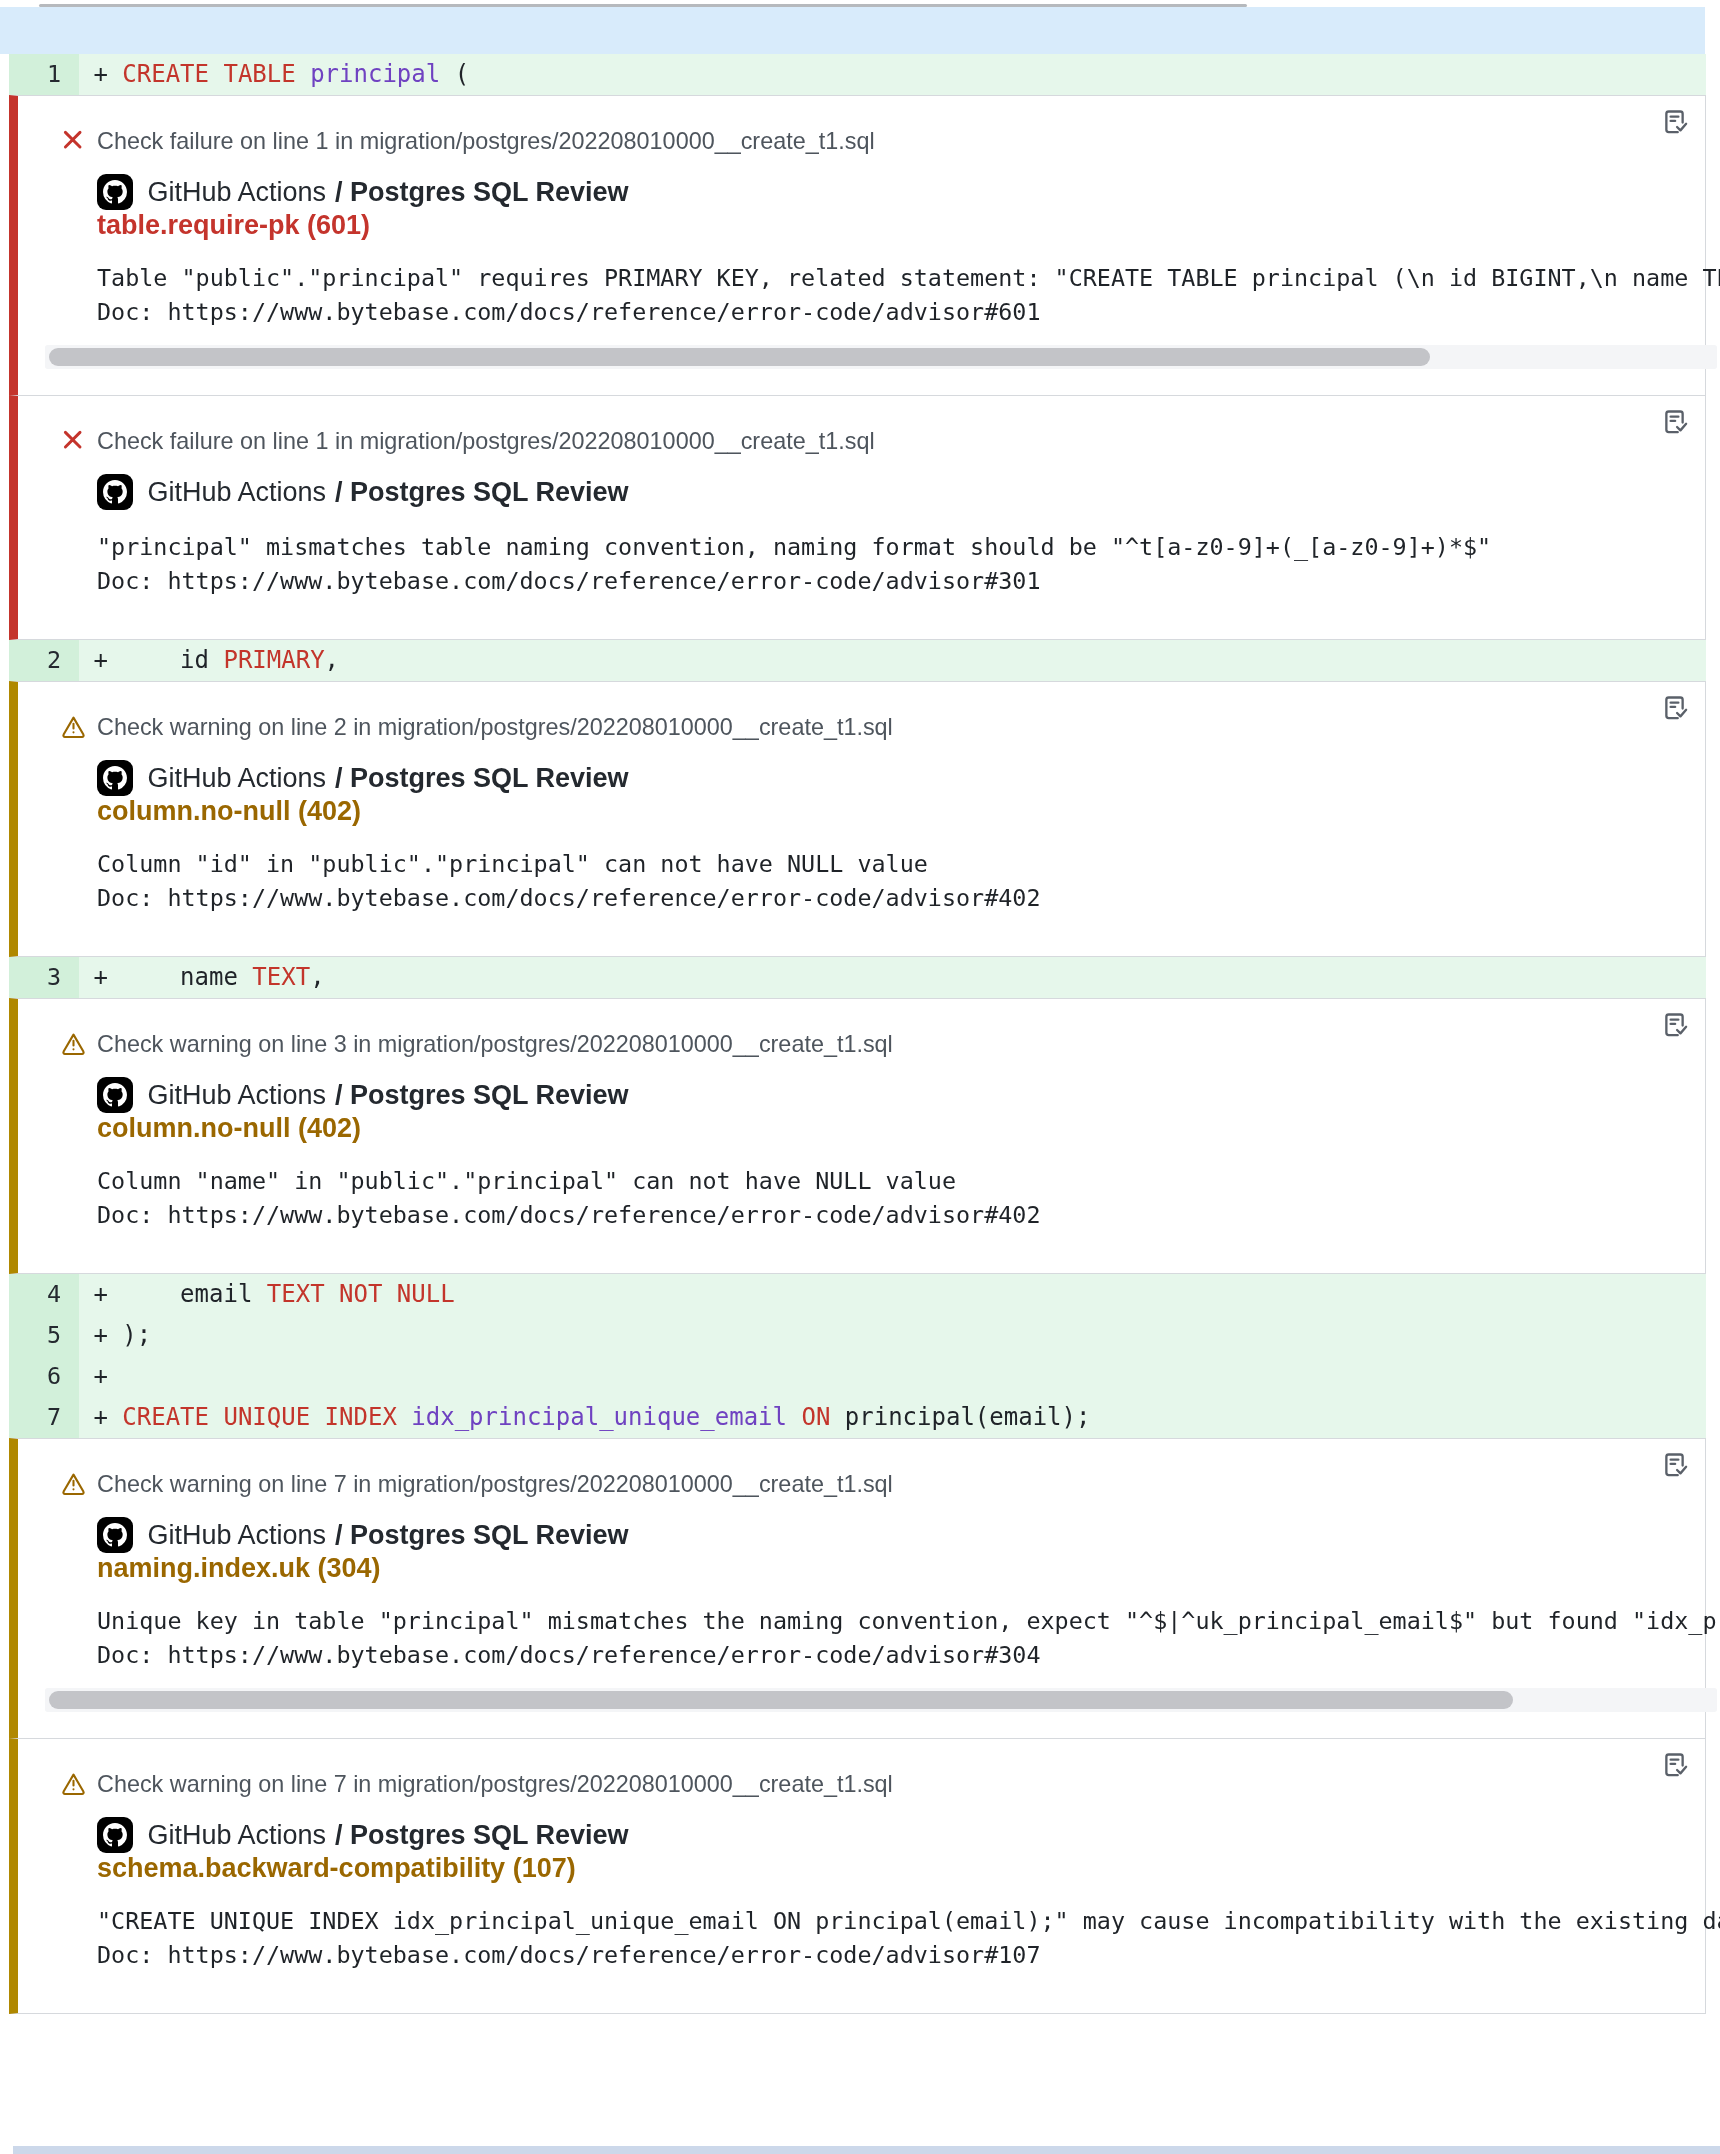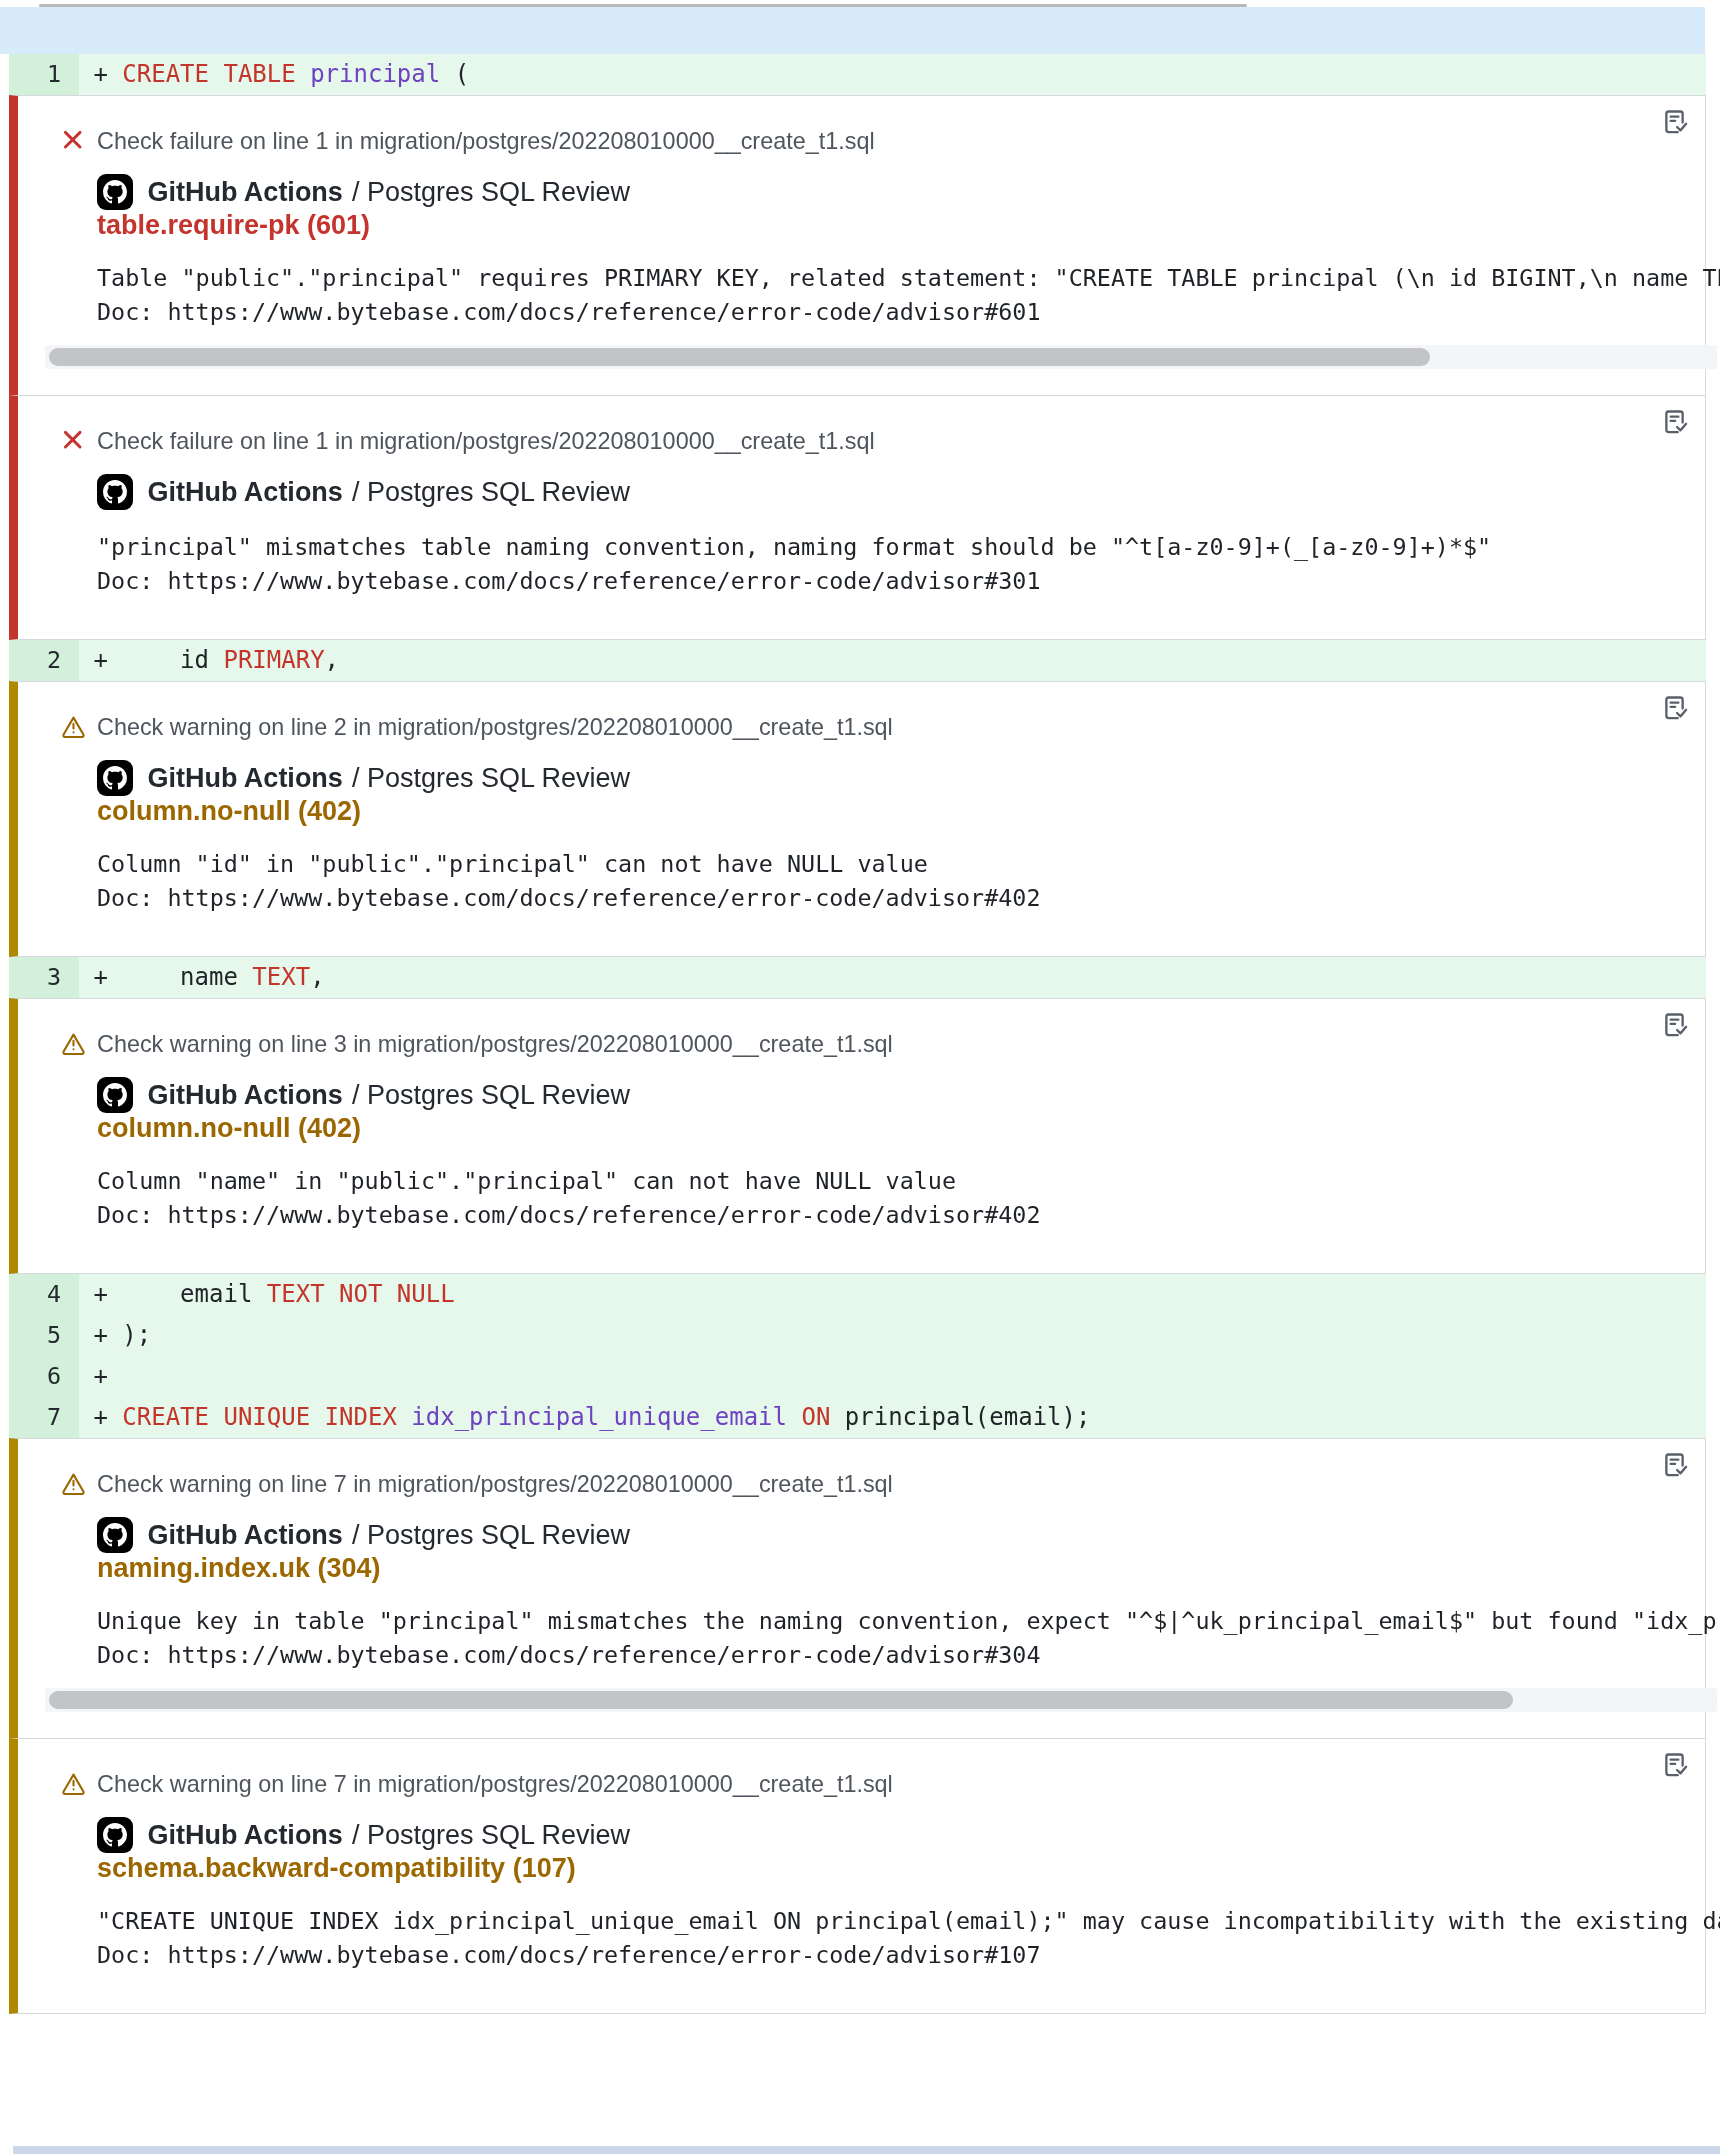--- a/index.html
+++ b/index.html
@@ -41,22 +41,22 @@
   }
   .ann + .ann { margin-top:-0.9px; }
   .ann.warning { border-left-color:#b08800; }
   .ann-head { position:relative; font-size:23.4px; color:#4e555d; line-height:29px; }
   .sev-icon { position:absolute; left:-36px; top:0.9px; width:25px; height:25px; }
   .ann-app { display:flex; align-items:center; margin-top:18px; }
   .avatar {
     width:36px; height:36px; border-radius:9px; background:#000;
     display:flex; align-items:center; justify-content:center; flex:none;
   }
-  .ann-app .app-name { font-size:27px; font-weight:bold; color:#24292f; margin-left:14.4px;text-align:center; }
-  .ann-app .app-ctx  { font-size:27px; color:#24292f; margin-left:9px; font-weight:normal; }
+  .ann-app .app-name { font-size:27px; font-weight:normal; color:#24292f; margin-left:14.4px;text-align:center; }
+  .ann-app .app-ctx  { font-size:27px; color:#24292f; margin-left:9px; font-weight:bold; }
   .ann-rule { font-size:27px; font-weight:bold; }
   .failure .ann-rule { color:#c4342c; }
   .warning .ann-rule { color:#9a6700; }
   .ann-msg { margin-top:20px; margin-right:-40px; }
   .msg-line {
     font-family:"DejaVu Sans Mono", monospace; font-size:23.4px; line-height:34px;
     white-space:pre; overflow:hidden; color:#1f2328;
   }
   .view-btn { position:absolute; right:14.4px; top:10.8px; background:none; border:none; cursor:pointer; }
 

